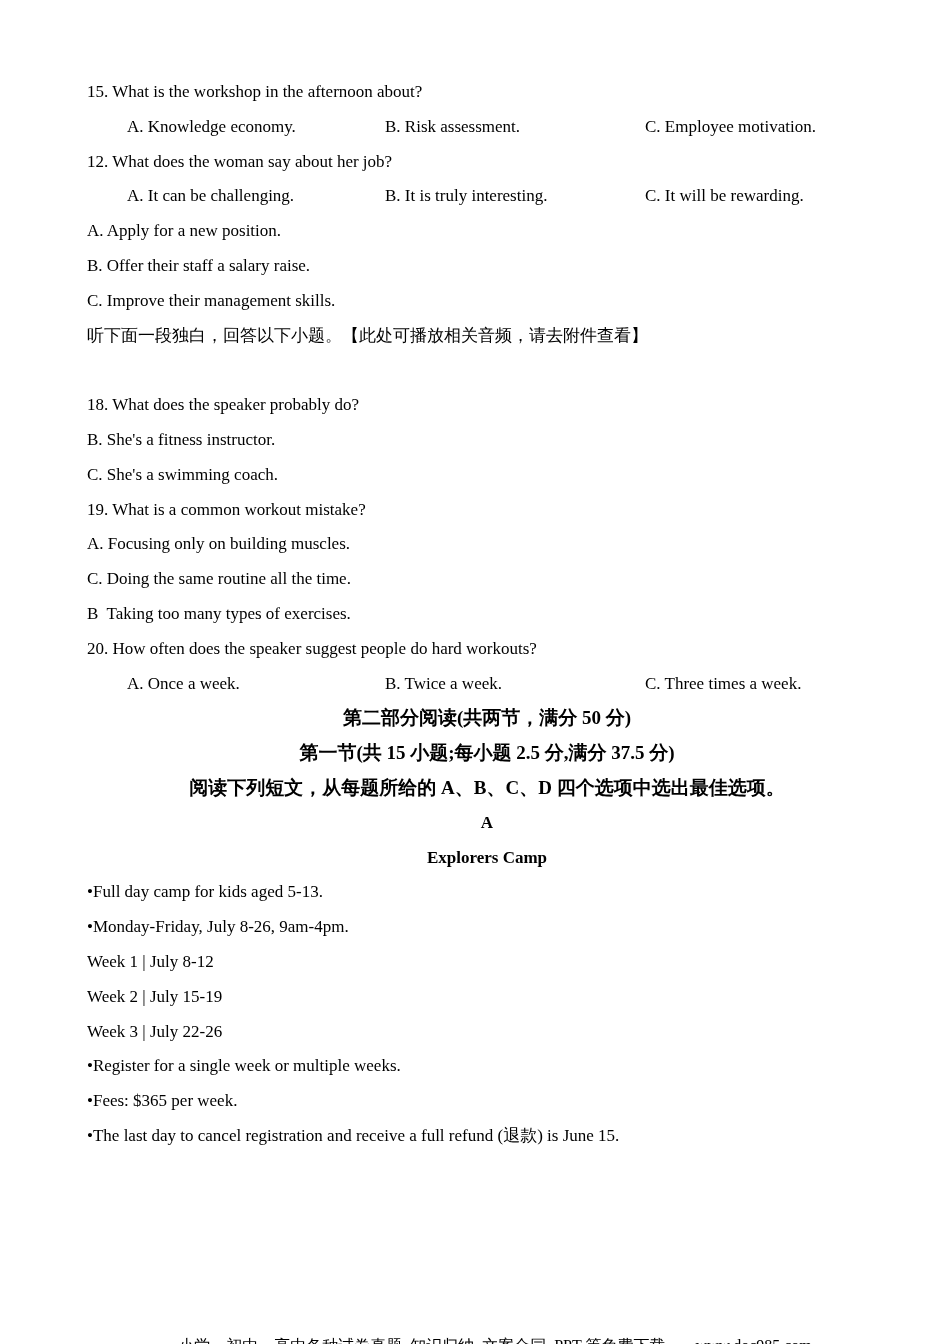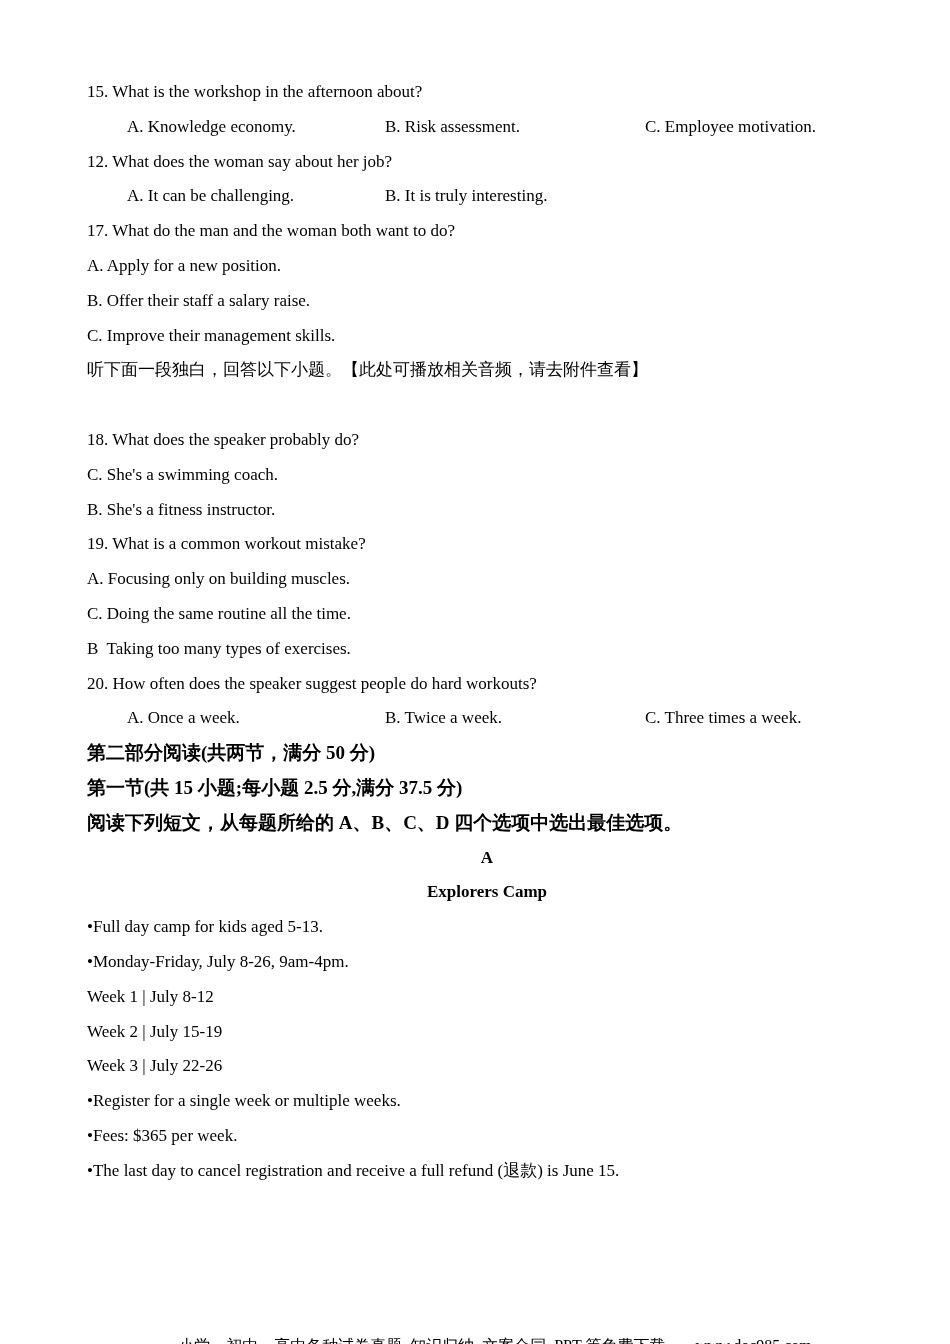--- a/index.html
+++ b/index.html
@@ -25,20 +25,21 @@
     line-height: 34.8px;
     white-space: pre;
   }
   .opts-row { position: relative; margin-left: 40px; }
   .opts-row .opt-a { position: absolute; left: 0; top: 0; }
   .opts-row .opt-b { position: absolute; left: 258px; top: 0; }
   .opts-row .opt-c { position: absolute; left: 518px; top: 0; }
   .cjk-header {
     font-weight: bold;
     font-size: 19px;
+    text-align: center;
   }
   .center-line { text-align: center; }
   .bold { font-weight: bold; }
   .footer {
     position: absolute;
     left: 0;
     right: 0;
     top: 1316px;
     text-align: center;
     font-size: 16px;
@@ -57,34 +58,34 @@
     <div class="line opts-row">
       <span class="opt-a">A. Knowledge economy.</span>
       <span class="opt-b">B. Risk assessment.</span>
       <span class="opt-c">C. Employee motivation.</span>
     </div>
 
     <div class="line">12. What does the woman say about her job?</div>
     <div class="line opts-row">
       <span class="opt-a">A. It can be challenging.</span>
       <span class="opt-b">B. It is truly interesting.</span>
+      <span class="opt-c">C. It will be rewarding.</span>
     </div>
 
-    <div class="line">17. What do the man and the woman both want to do?</div>
     <div class="line">A. Apply for a new position.</div>
     <div class="line">B. Offer their staff a salary raise.</div>
     <div class="line">C. Improve their management skills.</div>
 
     <div class="line">听下面一段独白，回答以下小题。【此处可播放相关音频，请去附件查看】</div>
 
     <div class="line"></div>
 
     <div class="line">18. What does the speaker probably do?</div>
+    <div class="line">B. She's a fitness instructor.</div>
     <div class="line">C. She's a swimming coach.</div>
-    <div class="line">B. She's a fitness instructor.</div>
 
     <div class="line">19. What is a common workout mistake?</div>
     <div class="line">A. Focusing only on building muscles.</div>
     <div class="line">C. Doing the same routine all the time.</div>
     <div class="line">B  Taking too many types of exercises.</div>
 
     <div class="line">20. How often does the speaker suggest people do hard workouts?</div>
     <div class="line opts-row">
       <span class="opt-a">A. Once a week.</span>
       <span class="opt-b">B. Twice a week.</span>

